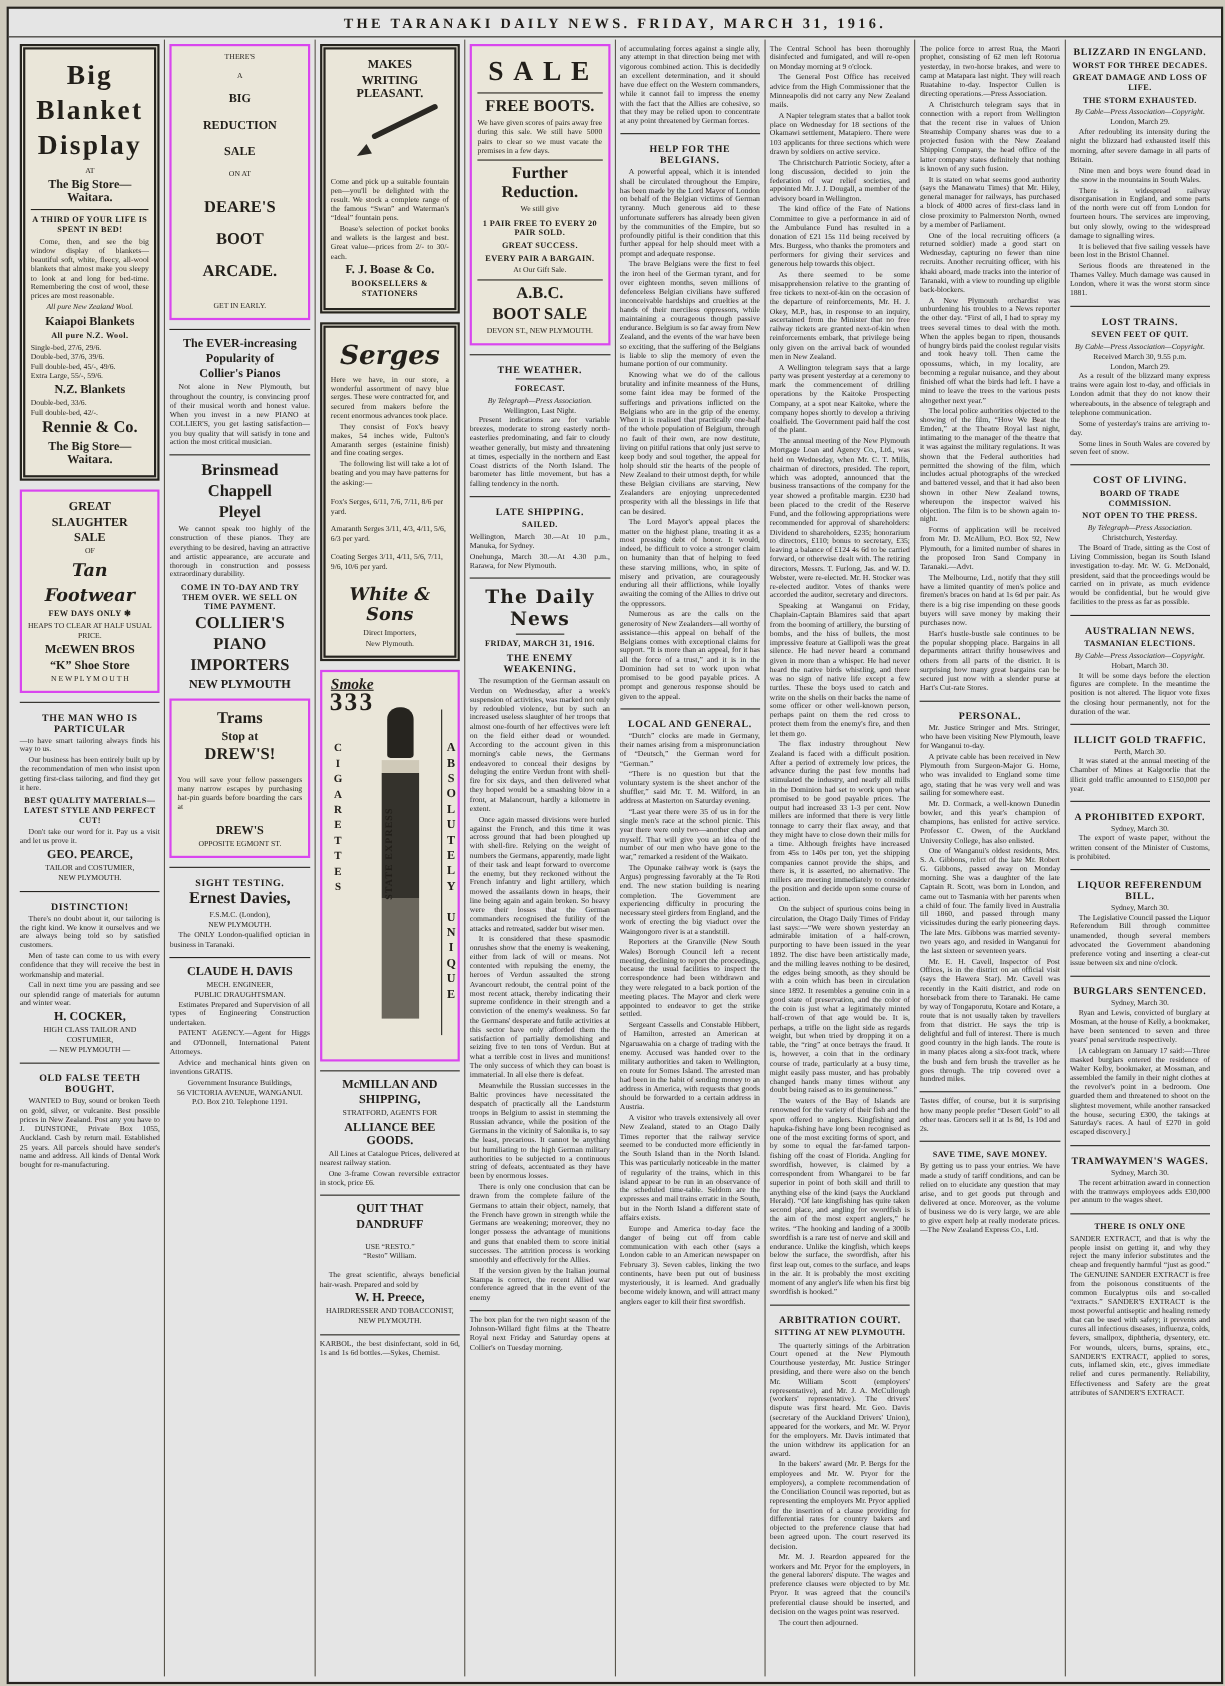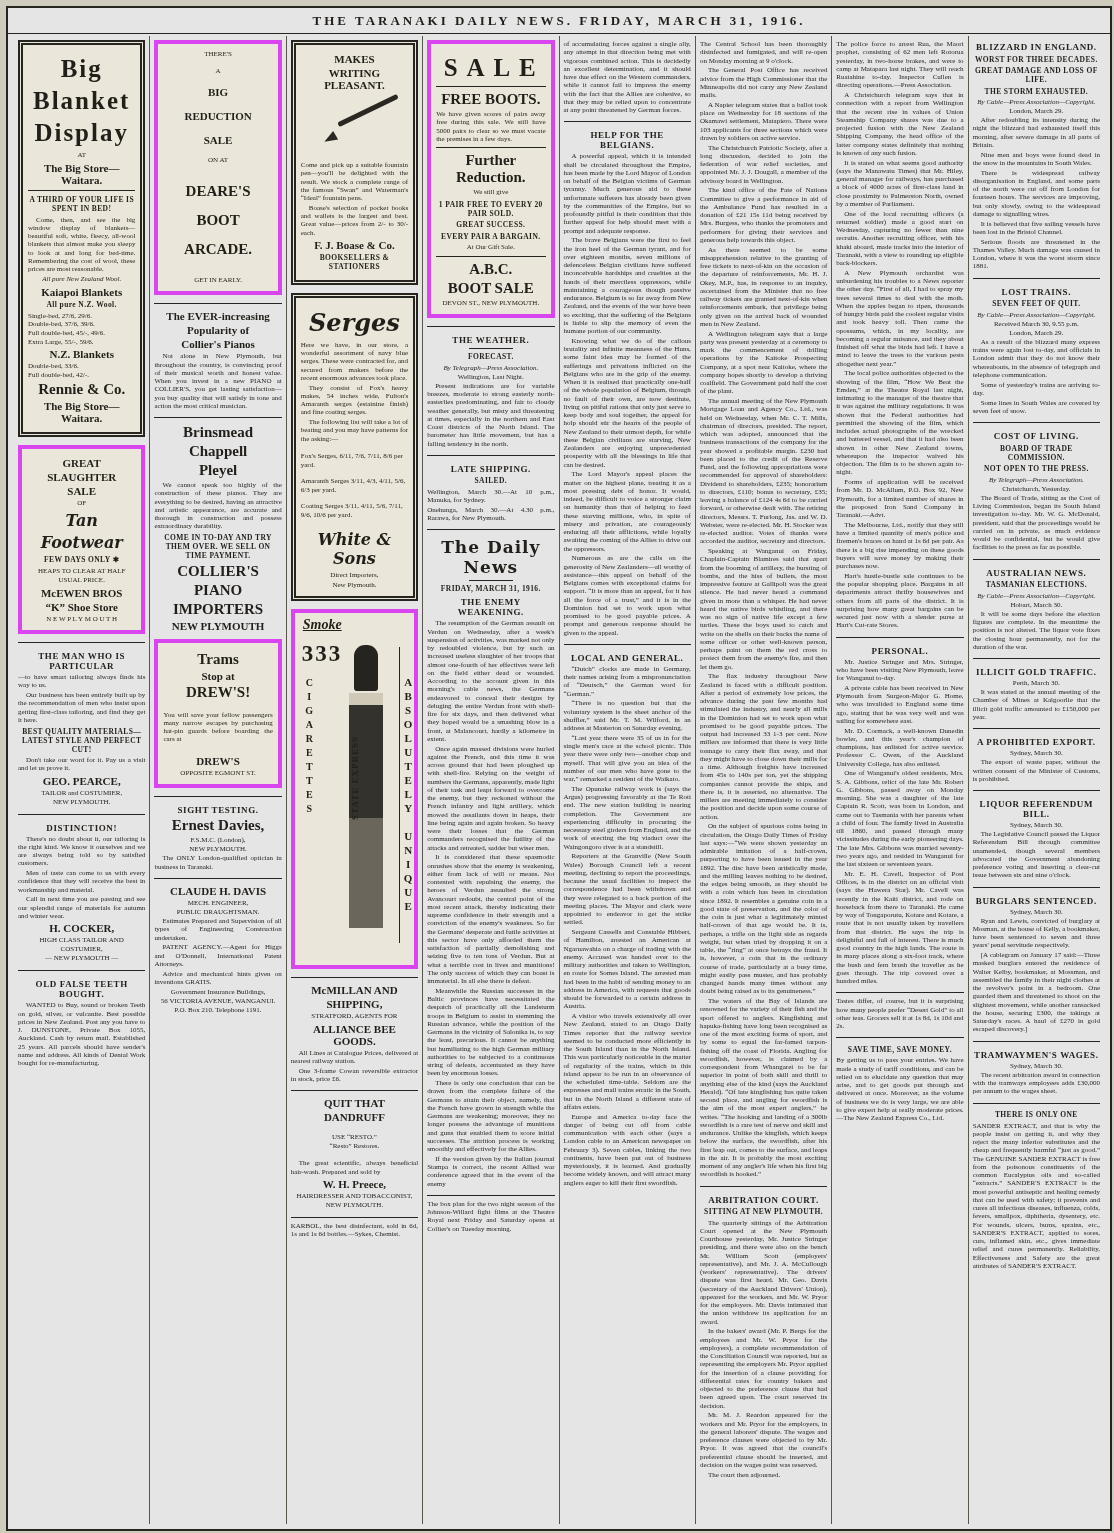--- a/index.html
+++ b/index.html
@@ -4,21 +4,21 @@
 <style>
   html,body{margin:0;padding:0;}
   body{width:1114px;height:1533px;background:#cfcbbd;font-family:"Liberation Serif",serif;color:#221f1a;}
   .sheet{position:absolute;top:6px;left:6px;width:1102px;height:1521px;background:#e5e5e5;border:2px solid #26241f;overflow:hidden;}
   .masthead{height:25px;display:flex;align-items:center;justify-content:center;font-weight:bold;font-size:13px;letter-spacing:3px;border-bottom:1.5px solid #26241f;}
   .cols{display:flex;height:1488px;padding:2px 6px 4px;}
   .col{flex:1 1 0;min-width:0;padding:2px 4px;overflow:hidden;}
   .col+.col{border-left:1px solid #5a564c;}
   .blk{margin:2px 0 7px;}
   .blk.ruled{border-top:1px solid #26241f;padding-top:4px;margin-top:4px;}
-  .box{border:4px solid #d946ef;padding:6px 5px;margin:2px 0 8px;background:#eae6d9;}
+  .box{border:2px solid #d946ef;padding:6px 5px;margin:2px 0 8px;background:#eae6d9;}
   .dbl{border:5px double #26241f;}
   .b{font-size:7px;line-height:1.18;text-align:justify;text-indent:8px;margin:0 0 1.5px;}
   .bn{font-size:7px;line-height:1.18;text-align:justify;margin:0 0 1.5px;}
   .bl{font-size:7px;line-height:1.22;text-align:left;}
   .bc{font-size:7px;line-height:1.3;text-align:center;}
   .bi{font-size:7px;line-height:1.3;text-align:center;font-style:italic;}
   .cap{font-size:7.5px;font-weight:bold;text-align:center;letter-spacing:.4px;margin:2.5px 0;}
   .t4{font-size:9px;font-weight:bold;text-align:center;letter-spacing:.6px;margin:4px 0 2px;}
   .t3{font-size:11px;font-weight:bold;text-align:center;margin:2px 0;}
   .t2{font-size:15px;font-weight:bold;text-align:center;margin:2px 0;}
@@ -29,21 +29,21 @@
   .r{border-top:1px solid #26241f;margin:4px 0;}
   .rs{width:44px;border-top:1px solid #26241f;margin:3px auto;}
   .gap{height:8px;}.gap2{height:16px;}
   .dl{font-size:7px;text-align:center;font-style:italic;line-height:1.3;}
   .dlb{font-size:7px;text-align:center;line-height:1.3;}
   .pen-illus{position:relative;height:64px;margin:3px 0;}
   .pen-illus::before{content:"";position:absolute;left:34px;top:14px;width:66px;height:5px;background:#2a2823;transform:rotate(-26deg);border-radius:3px;}
   .pen-illus::after{content:"";position:absolute;left:24px;top:38px;width:0;height:0;border-left:5px solid transparent;border-right:5px solid transparent;border-top:13px solid #2a2823;transform:rotate(60deg);}
   .cig{position:relative;height:340px;}
   .cig-smoke{position:absolute;top:4px;left:8px;font-size:14px;font-style:italic;font-weight:bold;text-decoration:underline;}
-  .cig-333{position:absolute;top:28px;left:7px;font-size:23px;font-weight:bold;letter-spacing:2px;}
+  .cig-333{position:absolute;top:14px;left:7px;font-size:23px;font-weight:bold;letter-spacing:2px;}
   .cig-name{position:absolute;top:64px;left:9px;writing-mode:vertical-rl;text-orientation:upright;font-size:10px;font-weight:bold;letter-spacing:3px;}
   .cig-man{position:absolute;top:32px;left:46px;width:50px;height:295px;}
   .cig-man::before{content:"";position:absolute;left:13px;top:0;width:24px;height:46px;background:#26241f;border-radius:11px 11px 3px 3px;}
   .cig-man::after{content:"";position:absolute;left:8px;top:48px;width:34px;height:235px;background:linear-gradient(#cfc9b8 0 12px,#34322c 12px 125px,#6a665c 125px 100%);}
   .cig-state{position:absolute;top:160px;left:14px;transform:rotate(-90deg);transform-origin:center;font-size:9px;font-weight:bold;letter-spacing:1px;width:92px;text-align:center;}
   .cig-unique{position:absolute;top:34px;right:0;writing-mode:vertical-rl;text-orientation:upright;font-size:11px;font-weight:bold;letter-spacing:2px;border-left:1px solid #26241f;padding-left:2px;height:296px;text-align:center;}
 </style>
 </head>
 <body>
 
@@ -220,21 +220,21 @@
           <div class="bc">STRATFORD,  AGENTS  FOR</div>
           <div class="t3">ALLIANCE BEE GOODS.</div>
           <div class="b">All Lines at Catalogue Prices, delivered at nearest railway station.</div>
           <div class="b">One 3-frame Cowan reversible extractor in stock, price £6.</div>
         </div>
         <div class="blk ruled">
           <div class="t3">QUIT  THAT</div>
           <div class="t3">DANDRUFF</div>
           <div class="gap"></div>
           <div class="bc">USE  “RESTO.”</div>
-          <div class="bc">“Resto” Restores.</div>
+          <div class="bc">“Resto” William.</div>
           <div class="gap"></div>
           <div class="b">The great scientific, always beneficial hair-wash. Prepared and sold by</div>
           <div class="t3">W. H. Preece,</div>
           <div class="bc">HAIRDRESSER AND TOBACCONIST,</div>
           <div class="bc">NEW PLYMOUTH.</div>
         </div>
         <div class="blk ruled">
           <div class="bn">KARBOL, the best disinfectant, sold in 6d, 1s and 1s 6d bottles.—Sykes, Chemist.</div>
         </div>
       </div>

